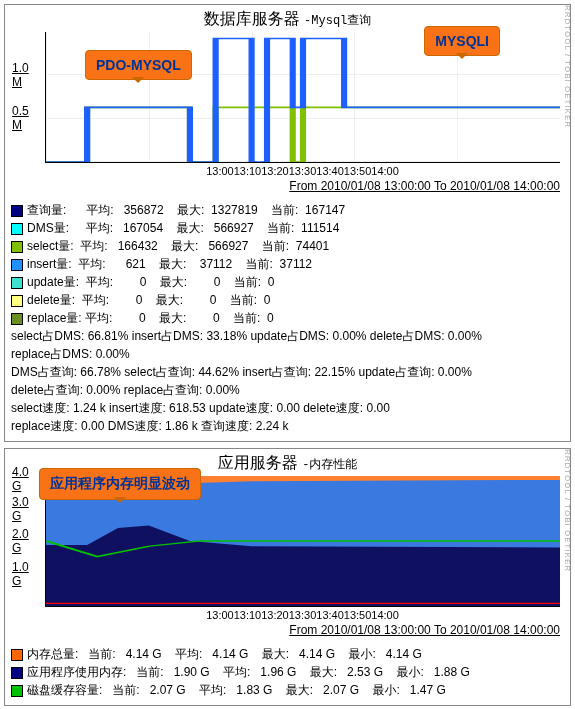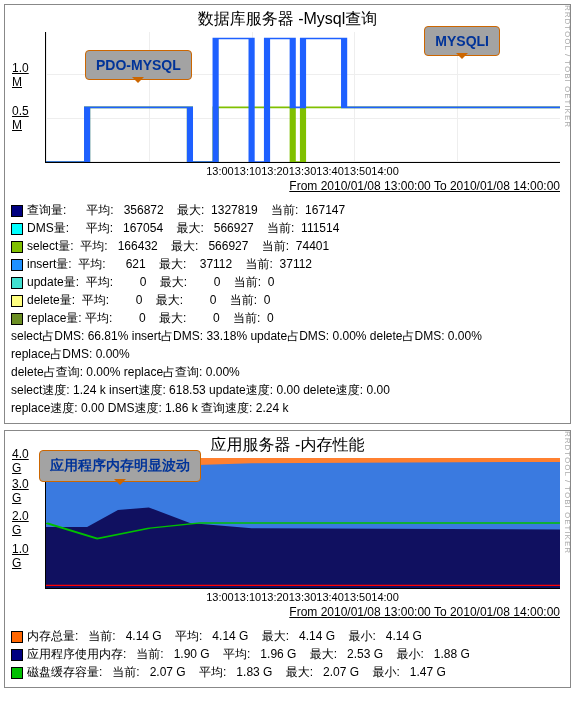--- a/index.html
+++ b/index.html
@@ -17,21 +17,22 @@
     padding: 4px 6px 6px 6px;
     margin-bottom: 6px;
     position: relative;
   }
   .title-row {
     text-align: center;
     font-size: 16px;
     margin-bottom: 2px;
   }
   .subtitle {
-    font-size: 16px;
+    font-size: 12px;
+    font-family: Liberation Mono, monospace;
   }
   .chart-wrap {
     position: relative;
     margin-left: 34px;
     margin-right: 4px;
   }
   .chart-grid {
     position: relative;
     height: 130px;
     border-left: 1px solid #000;
@@ -45,21 +46,21 @@
     height: 130px;
     border-left: 1px solid #000;
     border-bottom: 1px solid #000;
   }
   .y-labels { position:absolute; left:-34px; top:0; height:100%; width:30px; }
   .y-label { position:absolute; right:2px; font-size:12px; transform:translateY(-50%);text-decoration:underline; }
   .x-labels { display:flex; justify-content:center; font-size:11px; margin-top:2px; }
   .from-to { text-align:right; font-size:12px; margin-top:2px;text-decoration:underline; }
   .callout {
     position: absolute;
-    background: #a3a3a3;
+    background: #f97316;
     border: 1px solid #cc6600;
     border-radius: 4px;
     padding: 6px 10px;
     font-size: 14px;
     color: #003399;
     font-weight: bold;
     z-index: 10;
   }
   .callout::after {
     content:'';
@@ -119,20 +120,21 @@
   <div class="legend-block" id="legend1">
       <div class="line"><span class="sw" style="background: rgb(0, 0, 128);"></span><span class="row-txt">查询量:      平均:   356872    最大:  1327819    当前:  167147</span></div>
       <div class="line"><span class="sw" style="background: rgb(0, 255, 255);"></span><span class="row-txt">DMS量:     平均:   167054    最大:   566927    当前:  111514</span></div>
       <div class="line"><span class="sw" style="background: rgb(128, 192, 0);"></span><span class="row-txt">select量:  平均:   166432    最大:   566927    当前:  74401</span></div>
       <div class="line"><span class="sw" style="background: rgb(30, 144, 255);"></span><span class="row-txt">insert量:  平均:      621    最大:    37112    当前:  37112</span></div>
       <div class="line"><span class="sw" style="background: rgb(64, 224, 208);"></span><span class="row-txt">update量:  平均:        0    最大:        0    当前:  0</span></div>
       <div class="line"><span class="sw" style="background: rgb(255, 255, 128);"></span><span class="row-txt">delete量:  平均:        0    最大:        0    当前:  0</span></div>
       <div class="line"><span class="sw" style="background: rgb(107, 142, 35);"></span><span class="row-txt">replace量: 平均:        0    最大:        0    当前:  0</span></div>
       <div class="line">select占DMS:  66.81%    insert占DMS:  33.18%    update占DMS:   0.00%    delete占DMS:   0.00%</div>
       <div class="line">replace占DMS:   0.00%</div>
+      <div class="line">DMS占查询:  66.78%    select占查询:  44.62%    insert占查询:  22.15%    update占查询:   0.00%</div>
       <div class="line">delete占查询:   0.00%    replace占查询:   0.00%</div>
       <div class="line">select速度:   1.24 k    insert速度:  618.53    update速度:   0.00    delete速度:   0.00</div>
       <div class="line">replace速度:   0.00      DMS速度:   1.86 k    查询速度:   2.24 k</div>
     </div>
   <div class="side-text">RRDTOOL / TOBI OETIKER</div>
 </div>
 
 <div class="panel">
   <div class="title-row">
     <span>应用服务器</span>

